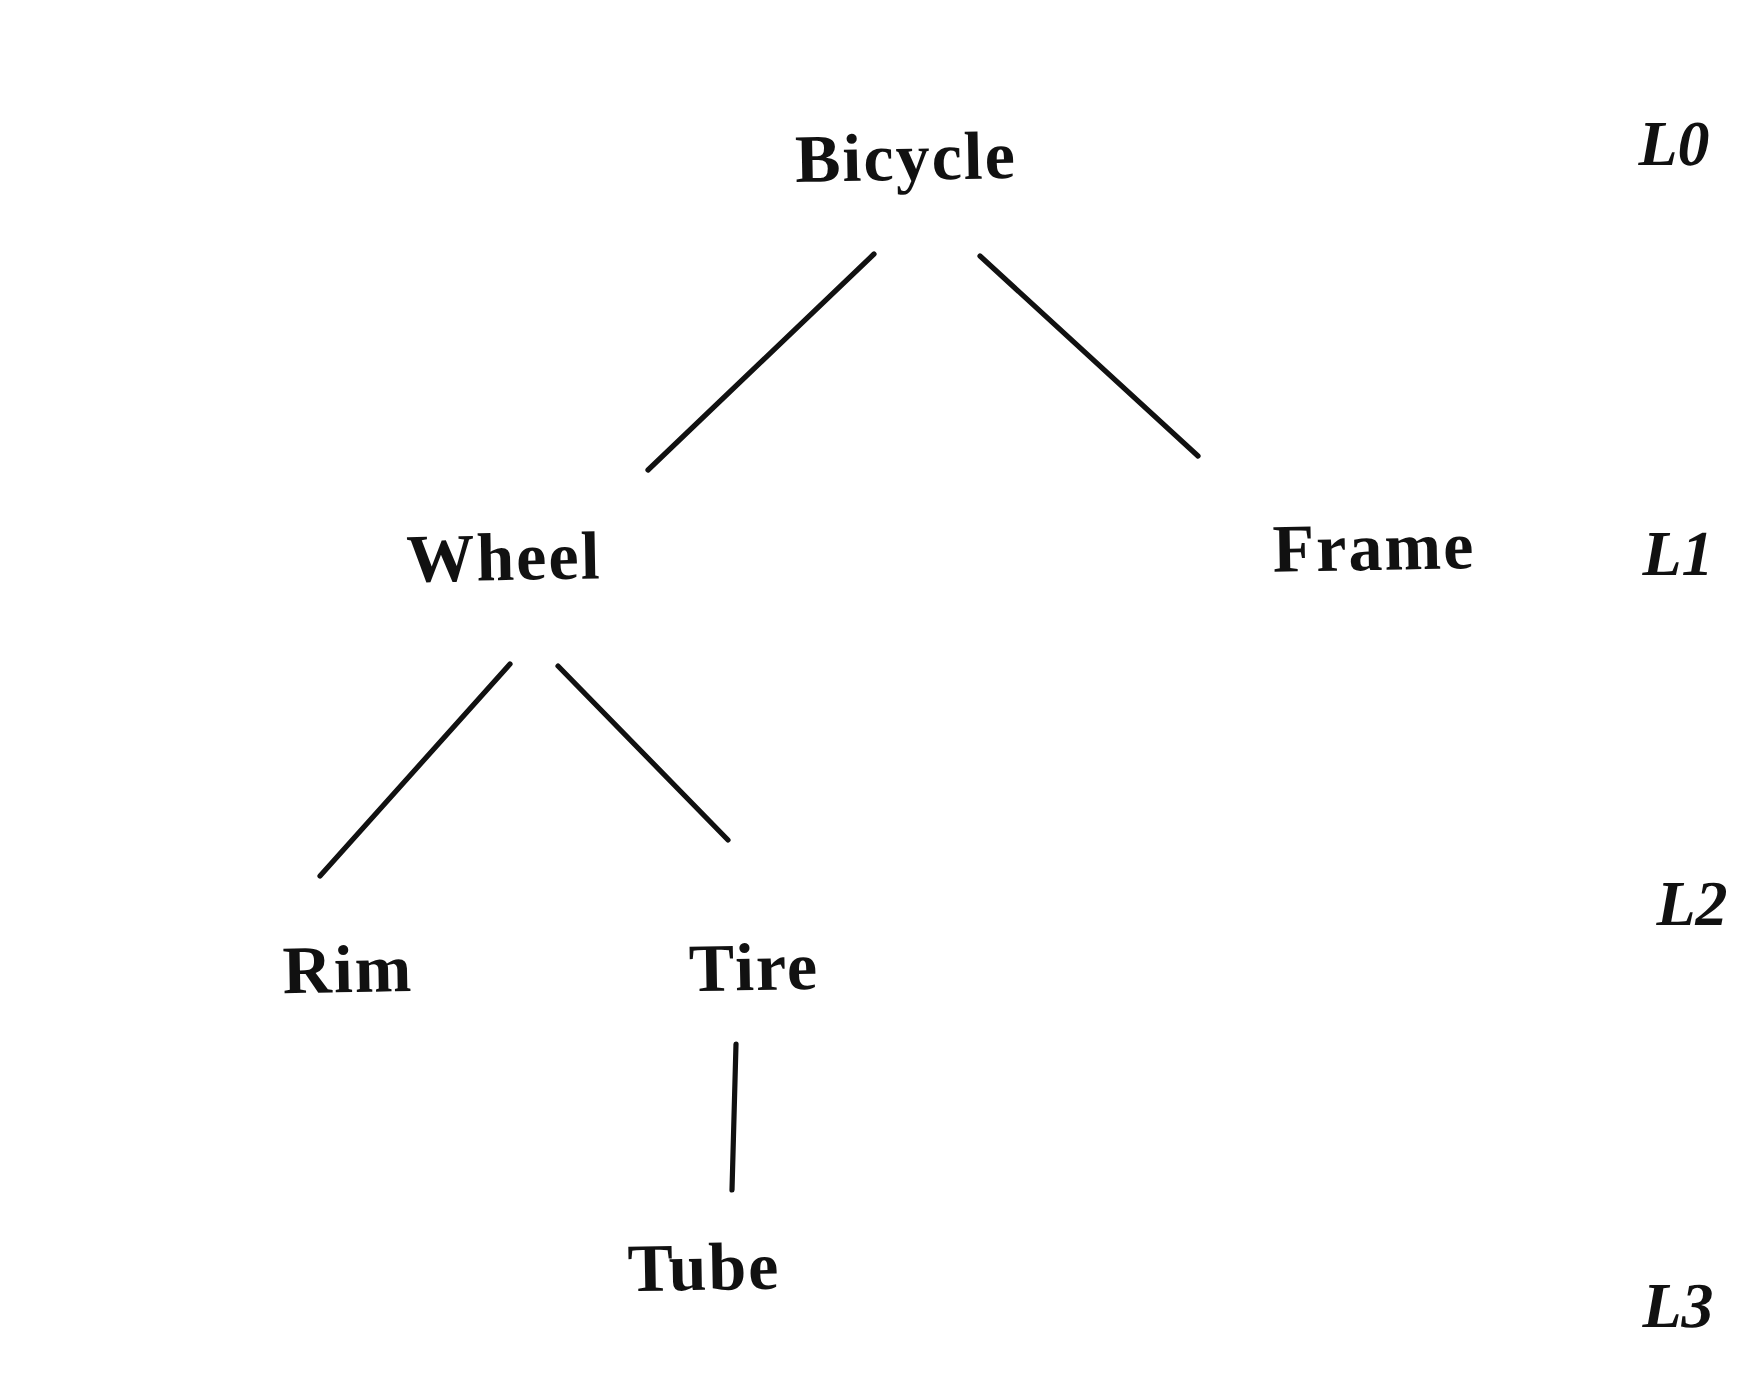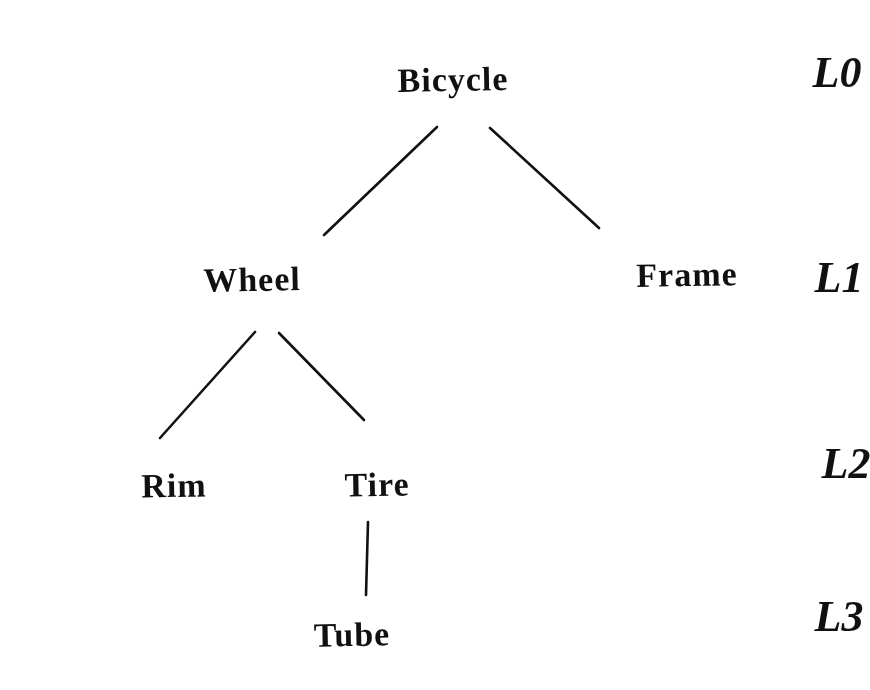--- a/index.html
+++ b/index.html
@@ -33,21 +33,21 @@
     transform: translate(-50%, -50%) rotate(-1deg);
     font-size: 34px;
     font-weight: 600;
     color: #111111;
     white-space: nowrap;
     letter-spacing: 1px;
   }
   .level-label {
     position: absolute;
     transform: translate(-50%, -50%);
-    font-size: 44px;
+    font-size: 32px;
     font-weight: 600;
     font-style: italic;
     color: #111111;
     white-space: nowrap;
   }
 </style>
 </head>
 <body>
 
 <div class="stage">
@@ -59,15 +59,15 @@
       <line x1="321" y1="522" x2="319" y2="595"></line>
     </svg>
 <div class="node-label" style="left: 406px; top: 80px;">Bicycle</div>
     <div class="node-label" style="left: 205px; top: 280px;">Wheel</div>
     <div class="node-label" style="left: 640px; top: 275px;">Frame</div>
     <div class="node-label" style="left: 127px; top: 486px;">Rim</div>
     <div class="node-label" style="left: 330px; top: 485px;">Tire</div>
     <div class="node-label" style="left: 305px; top: 635px;">Tube</div>
     <div class="level-label" style="left: 790px; top: 72px;">L0</div>
     <div class="level-label" style="left: 792px; top: 277px;">L1</div>
-    <div class="level-label" style="left: 799px; top: 463px;">L2</div>
-    <div class="level-label" style="left: 792px; top: 616px;">L3</div>
+    <div class="level-label" style="left: 799px; top: 452px;">L2</div>
+    <div class="level-label" style="left: 792px; top: 653px;">L3</div>
   </div>
 
 </body></html>

